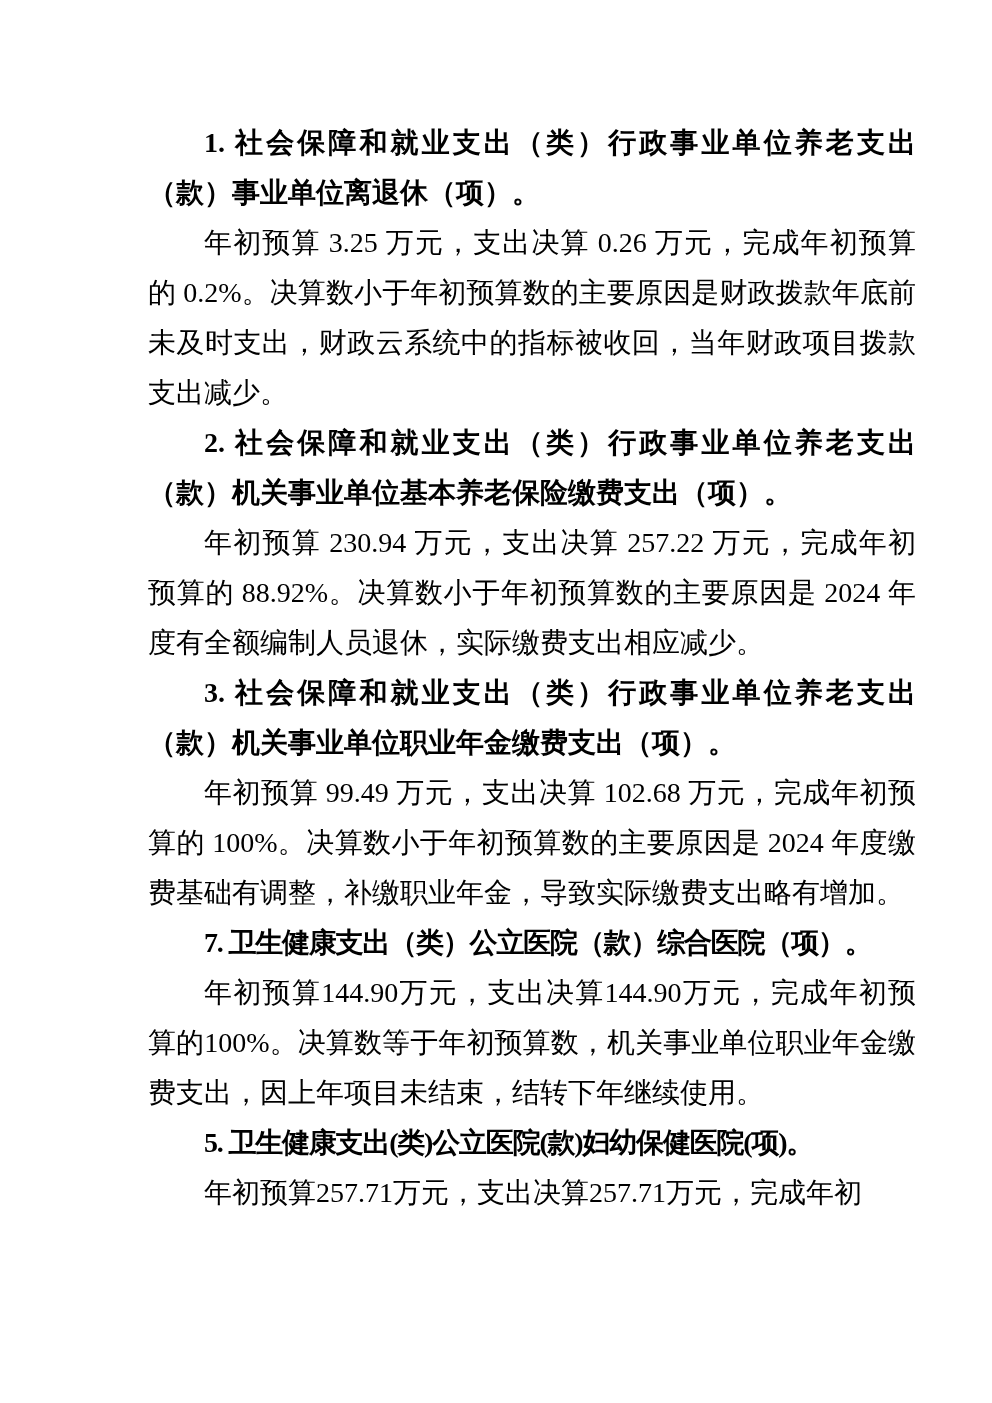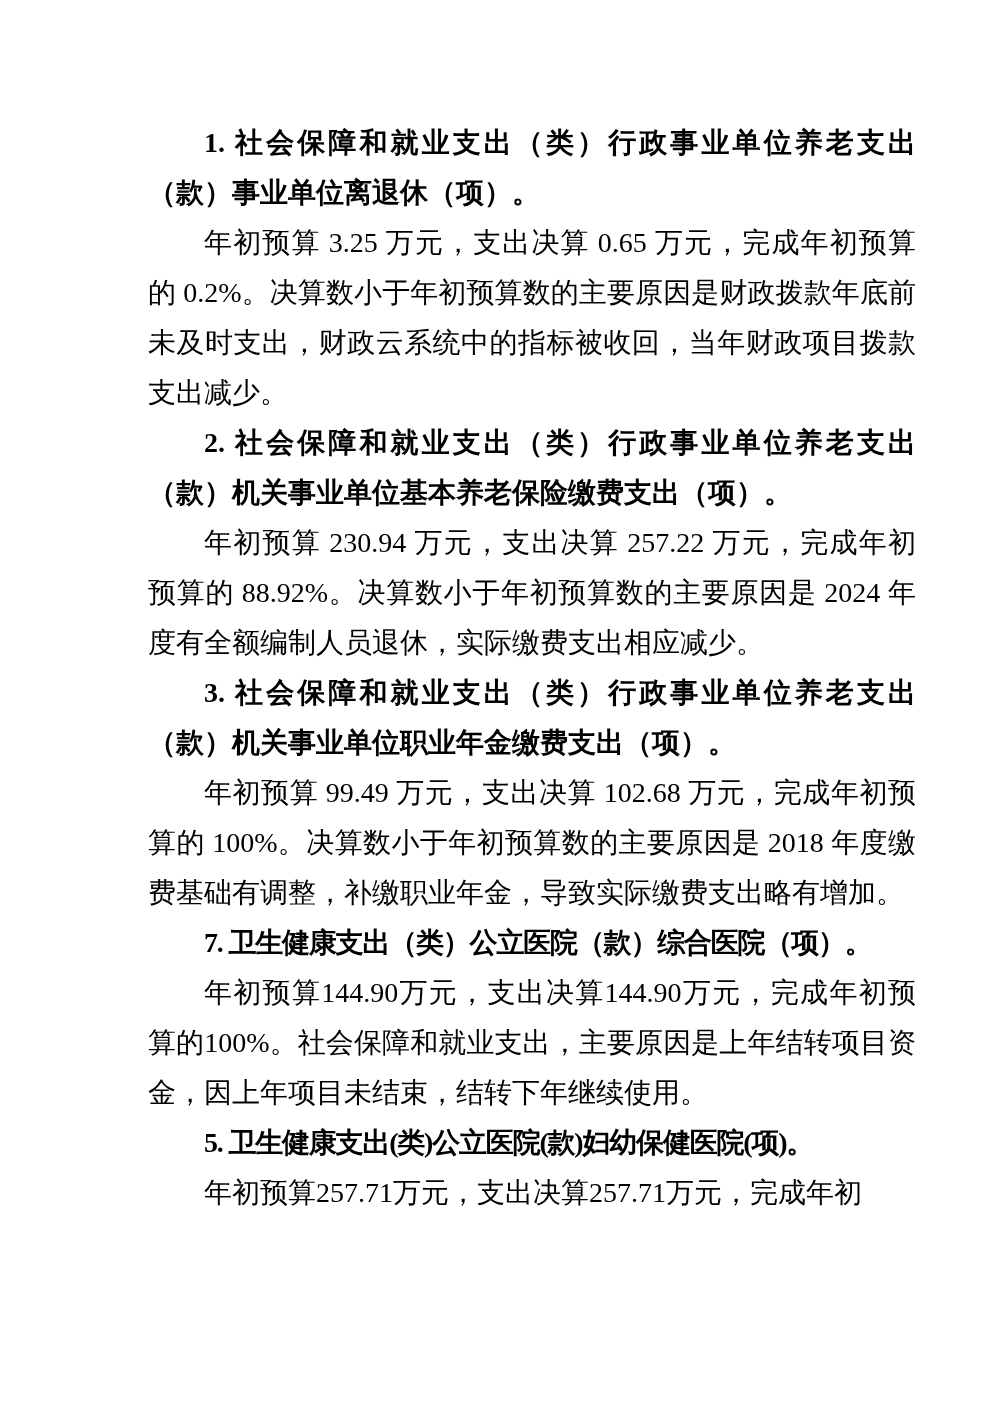--- a/index.html
+++ b/index.html
@@ -36,36 +36,36 @@
     margin-top: 28px;
   }
 </style>
 </head>
 <body>
 
 <div class="page">
 
   <section>
     <p class="heading">1. 社会保障和就业支出（类）行政事业单位养老支出（款）事业单位离退休（项）。</p>
-    <p class="body-para">年初预算 3.25 万元，支出决算 0.65 万元，完成年初预算的 0.2%。决算数小于年初预算数的主要原因是财政拨款年底前未及时支出，财政云系统中的指标被收回，当年财政项目拨款支出减少。</p>
+    <p class="body-para">年初预算 3.25 万元，支出决算 0.26 万元，完成年初预算的 0.2%。决算数小于年初预算数的主要原因是财政拨款年底前未及时支出，财政云系统中的指标被收回，当年财政项目拨款支出减少。</p>
   </section>
 
   <section>
     <p class="heading">2. 社会保障和就业支出（类）行政事业单位养老支出（款）机关事业单位基本养老保险缴费支出（项）。</p>
     <p class="body-para">年初预算 230.94 万元，支出决算 257.22 万元，完成年初预算的 88.92%。决算数小于年初预算数的主要原因是 2024 年度有全额编制人员退休，实际缴费支出相应减少。</p>
   </section>
 
   <section>
     <p class="heading">3. 社会保障和就业支出（类）行政事业单位养老支出（款）机关事业单位职业年金缴费支出（项）。</p>
-    <p class="body-para">年初预算 99.49 万元，支出决算 102.68 万元，完成年初预算的 100%。决算数小于年初预算数的主要原因是 2018 年度缴费基础有调整，补缴职业年金，导致实际缴费支出略有增加。</p>
+    <p class="body-para">年初预算 99.49 万元，支出决算 102.68 万元，完成年初预算的 100%。决算数小于年初预算数的主要原因是 2024 年度缴费基础有调整，补缴职业年金，导致实际缴费支出略有增加。</p>
   </section>
 
   <section>
     <p class="heading single">7. 卫生健康支出（类）公立医院（款）综合医院（项）。</p>
-    <p class="body-para">年初预算144.90万元，支出决算144.90万元，完成年初预算的100%。社会保障和就业支出，主要原因是上年结转项目资金，因上年项目未结束，结转下年继续使用。</p>
+    <p class="body-para">年初预算144.90万元，支出决算144.90万元，完成年初预算的100%。决算数等于年初预算数，机关事业单位职业年金缴费支出，因上年项目未结束，结转下年继续使用。</p>
   </section>
 
   <section>
     <p class="heading single">5. 卫生健康支出(类)公立医院(款)妇幼保健医院(项)。</p>
     <p class="body-para last-body">年初预算257.71万元，支出决算257.71万元，完成年初</p>
   </section>
 
 </div>
 
 </body></html>

